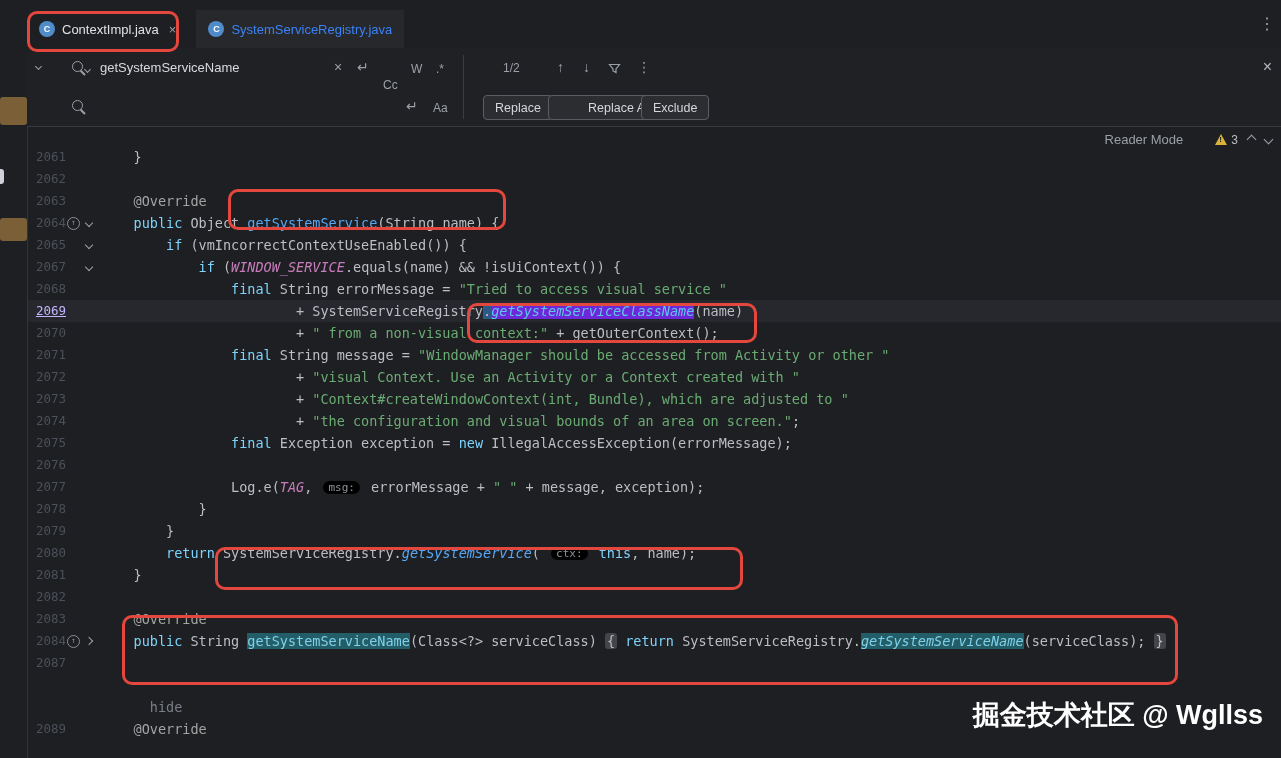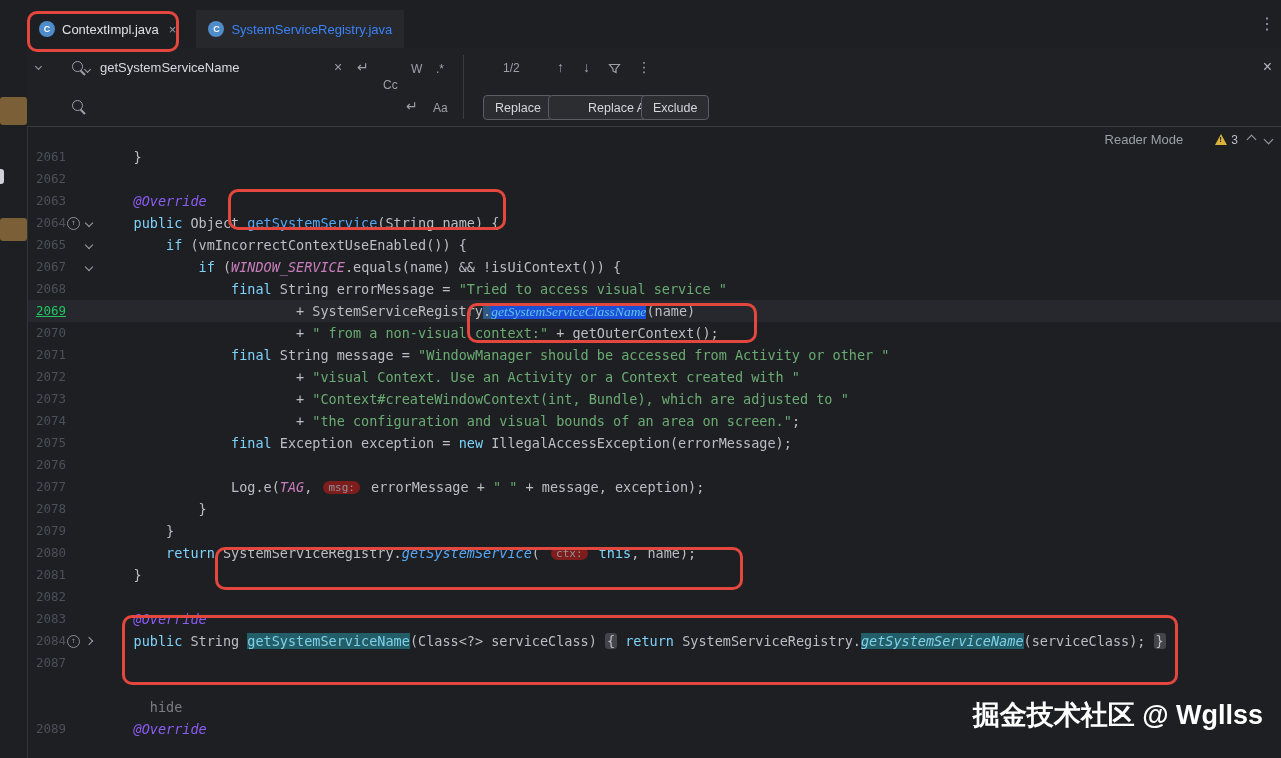--- a/index.html
+++ b/index.html
@@ -36,40 +36,40 @@
   .chev.down{transform:rotate(45deg);}
   .chev.up{transform:rotate(225deg);}
   .chev.tiny{width:4px;height:4px;}
   .abs{position:absolute;}
   
   .editor{position:absolute;left:27px;top:126px;width:1254px;bottom:0;background:#1e1f22;overflow:hidden;}
   .code-area{padding-top:20px;}
   .code-row{display:flex;height:22px;line-height:22px;font-family:"DejaVu Sans Mono","Liberation Mono",monospace;font-size:13.5px;white-space:pre;}
   .code-row.current{background:#26282e;}
   .lnum{width:39px;flex:none;text-align:right;color:#4b5059;font-size:12.5px;}
-  .code-row.current .lnum{color:#22c55e;text-decoration:underline;}
+  .code-row.current .lnum{color:#c4b5fd;text-decoration:underline;}
   .gslot{width:15px;flex:none;display:flex;align-items:center;justify-content:center;}
   .ctext{flex:none;margin-left:5px;}
   .ovr{width:11px;height:11px;border:1px solid #8a8e94;border-radius:50%;color:#8a8e94;font-size:8px;line-height:10px;text-align:center;}
   .gchev{width:5px;height:5px;border-right:1.5px solid #9da0a8;border-bottom:1.5px solid #9da0a8;}
   .gchev.down{transform:rotate(45deg);}
   .gchev.right{transform:rotate(-45deg);}
   
   .tk-d{color:#bcbec4;}
   .tk-k{color:#7dd3fc;}
   .tk-s{color:#6aab73;}
   .tk-c{color:#7a7e85;}
-  .tk-a{color:#8b5cf6;font-style:italic;}
+  .tk-a{color:#a3a3a3;}
   .tk-m{color:#56a8f5;}
   .tk-i{color:#56a8f5;font-style:italic;}
   .tk-f{color:#c77dbb;font-style:italic;}
-  .tk-h{background:#7f1d1d;color:#8f939a;border-radius:7px;padding:0 5px;font-size:11px;margin:0 3px;position:relative;top:-1px;text-align:right;}
+  .tk-h{background:#000000;color:#8f939a;border-radius:7px;padding:0 5px;font-size:11px;margin:0 3px;position:relative;top:-1px;text-align:right;}
   .tk-fold{background:#43454a;color:#bcbec4;border-radius:3px;padding:0 2px;}
   .tk-seld{background:#2d5a87;color:#bcbec4;}
-  .tk-sel{background:#1d4ed8;color:#5cc8e8;font-style:italic;font-family:Liberation Serif, serif;}
+  .tk-sel{background:#6d28d9;color:#5cc8e8;font-style:italic;}
   .tk-match{background:#235e68;color:#7fd0e8;}
   .tk-matchi{background:#235e68;color:#7fd0e8;font-style:italic;}
   
   .edhead{position:absolute;top:6px;right:9px;display:flex;align-items:center;gap:10px;z-index:8;}
   .readermode{font-size:13px;color:#9aa0a6;margin-right:22px;}
   .warnwidget{display:flex;align-items:center;gap:4px;}
   .warn-tri{width:0;height:0;border-left:6px solid transparent;border-right:6px solid transparent;border-bottom:11px solid #d8b239;position:relative;}
   .warn-tri i{position:absolute;left:-2px;top:2px;font-size:8px;line-height:8px;color:#1e1f22;font-style:normal;font-weight:bold;}
   .warncount{font-size:12px;color:#bcbec4;}
   

